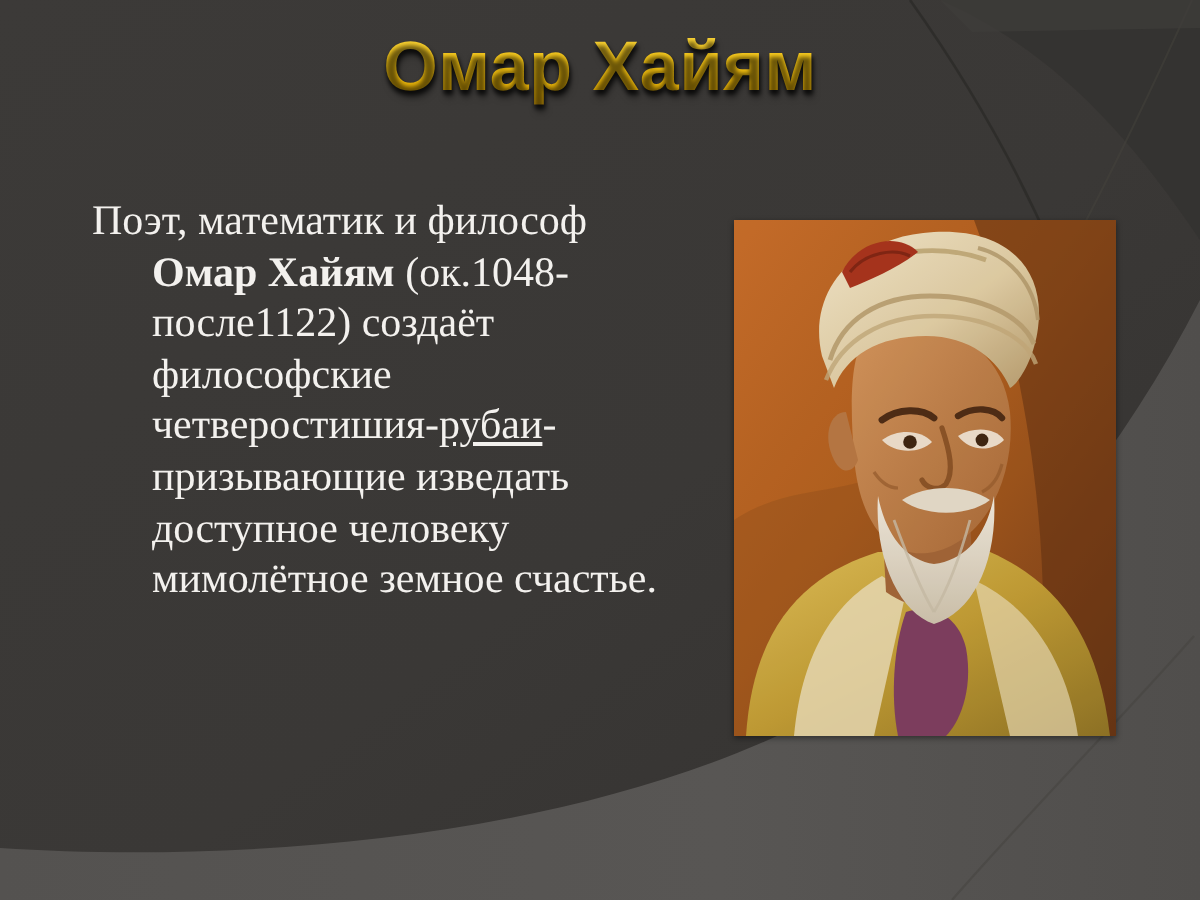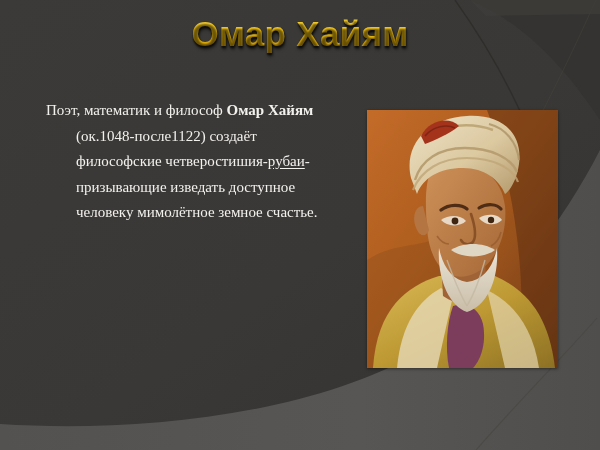--- a/index.html
+++ b/index.html
@@ -60,21 +60,21 @@
   }
 
   
   #body-text {
     position: absolute;
     left: 46px;
     top: 98px;
     width: 296px;
     z-index: 5;
     color: #f3f1ee;
-    font-size: 15px;
+    font-size: 21px;
     line-height: 25.6px;
   }
   .para {
     margin: 0 0 6px 0;
     text-indent: 0;
     padding-left: 30px;
   }
   .para .firstline {
     margin-left: -30px;
   }

